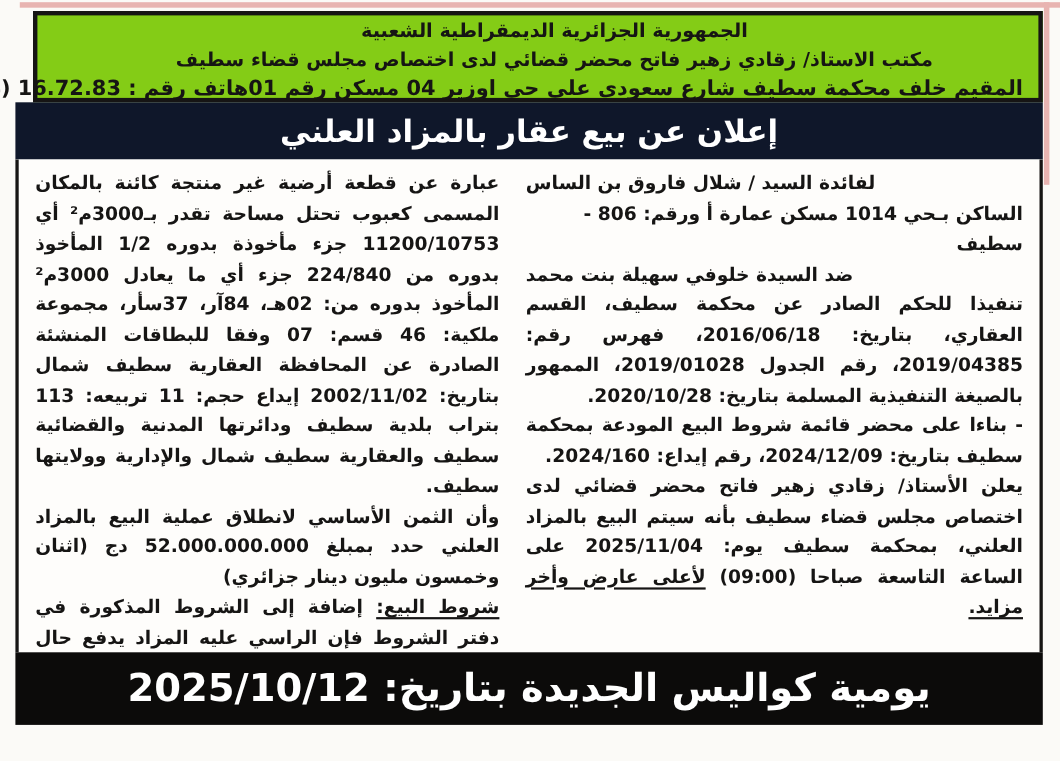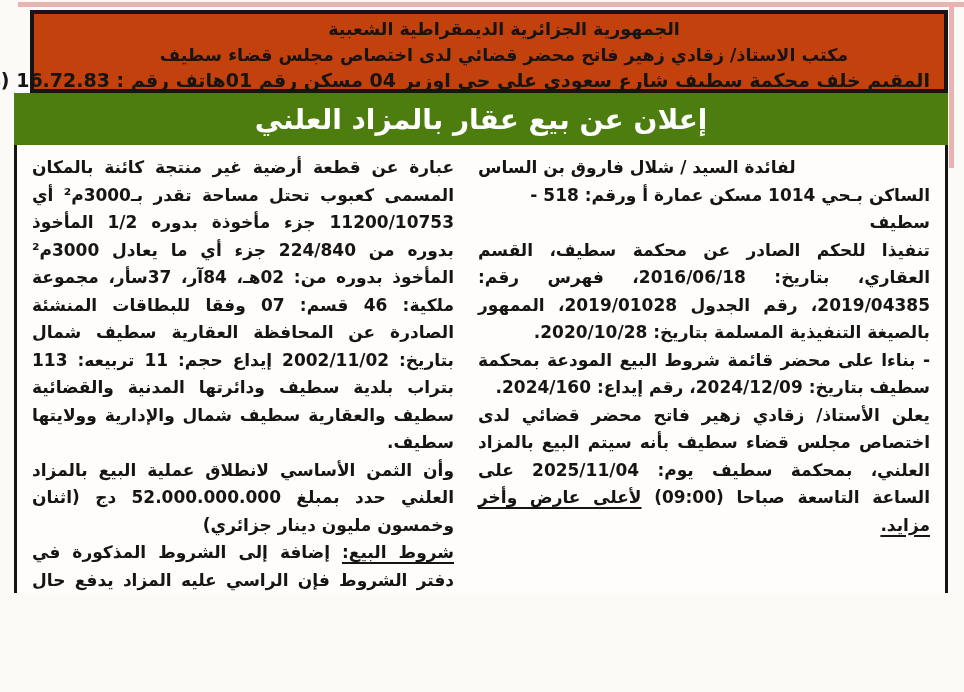--- a/index.html
+++ b/index.html
@@ -17,33 +17,33 @@
   .doc {
     position:absolute; left:14px; top:10px; width:934px;
     direction:rtl; color:#161514;
   }
 
   
   .header-box {
     border:4px solid #161514;
     height:83px;
     padding:3px 14px 0 44px;
-    background:#c2410c;
+    background:#84cc16;
     margin-left:16px;
   }
   .h-line {
     font-size:17.5px; font-weight:bold; line-height:25.5px;
     text-align:center; white-space:nowrap;
   }
   .h-row { display:flex; justify-content:space-between; }
   .h-row .h-part { font-size:19px; font-weight:bold; line-height:25.5px; white-space:nowrap; }
 
   
   .title-bar {
-    background:#4d7c0f; height:52px;
+    background:#0f172a; height:52px;
     display:flex; align-items:center; justify-content:center;
   }
   .title-bar span { color:#ffffff; font-size:28px; font-weight:bold; }
 
   
   .notice-body {
     border-left:3px solid #161514; border-right:3px solid #161514;
     height:448px;
     padding:9px 15px 6px;
     display:flex; gap:24px;
@@ -89,30 +89,34 @@
   </div>
 
   <div class="title-bar">
     <span>إعلان عن بيع عقار بالمزاد العلني</span>
   </div>
 
   <div class="notice-body">
 
     <div class="col col-right">
       <p class="p">لفائدة السيد / شلال فاروق بن الساس</p>
-      <p class="p">الساكن بـحي 1014 مسكن عمارة أ ورقم: 518 - سطيف</p>
+      <p class="p">الساكن بـحي 1014 مسكن عمارة أ ورقم: 806 - سطيف</p>
+      <p class="p">ضد السيدة خلوفي سهيلة بنت محمد</p>
       <p class="p just">تنفيذا للحكم الصادر عن محكمة سطيف، القسم العقاري، بتاريخ: 2016/06/18، فهرس رقم: 2019/04385، رقم الجدول 2019/01028، الممهور بالصيغة التنفيذية المسلمة بتاريخ: 2020/10/28.</p>
       <p class="p just">- بناءا على محضر قائمة شروط البيع المودعة بمحكمة سطيف بتاريخ: 2024/12/09، رقم إيداع: 2024/160.</p>
       <p class="p just"><span>يعلن الأستاذ/ زقادي زهير فاتح محضر قضائي لدى اختصاص مجلس قضاء سطيف بأنه سيتم البيع بالمزاد العلني، بمحكمة سطيف يوم: 2025/11/04 على الساعة التاسعة صباحا (09:00) </span><span class="u">لأعلى عارض وأخر مزايد.</span></p>
 
     </div>
 
     <div class="col col-left">
       <p class="p just">عبارة عن قطعة أرضية غير منتجة كائنة بالمكان المسمى كعبوب تحتل مساحة تقدر بـ3000م² أي 11200/10753 جزء مأخوذة بدوره 1/2 المأخوذ بدوره من 224/840 جزء أي ما يعادل 3000م² المأخوذ بدوره من: 02هـ، 84آر، 37سأر، مجموعة ملكية: 46 قسم: 07 وفقا للبطاقات المنشئة الصادرة عن المحافظة العقارية سطيف شمال بتاريخ: 2002/11/02 إيداع حجم: 11 تربيعه: 113 بتراب بلدية سطيف ودائرتها المدنية والقضائية سطيف والعقارية سطيف شمال والإدارية وولايتها سطيف.</p>
       <p class="p just">وأن الثمن الأساسي لانطلاق عملية البيع بالمزاد العلني حدد بمبلغ 52.000.000.000 دج (اثنان وخمسون مليون دينار جزائري)</p>
       <p class="p just"><span class="u">شروط البيع:</span><span> إضافة إلى الشروط المذكورة في دفتر الشروط فإن الراسي عليه المزاد يدفع حال انعقاد الجلسة خمس الثمن والمصاريف والرسوم ويدفع المبلغ المتبقي في أجل أقصاه ثمانية أيام بأمانة ضبط المحكمة لمزيد من المعلومات وسحب دفتر الشروط اتصلوا بمكتب المحضر القضائي الأستاذ زقادي زهير فاتح أو كتابة ضبط المحكمة.</span></p>
 
     </div>
 
   </div>
 
+  <div class="footer-bar">
+    <span>يومية كواليس الجديدة بتاريخ: 2025/10/12</span>
+  </div>
 
 </div>
 
 </body></html>

